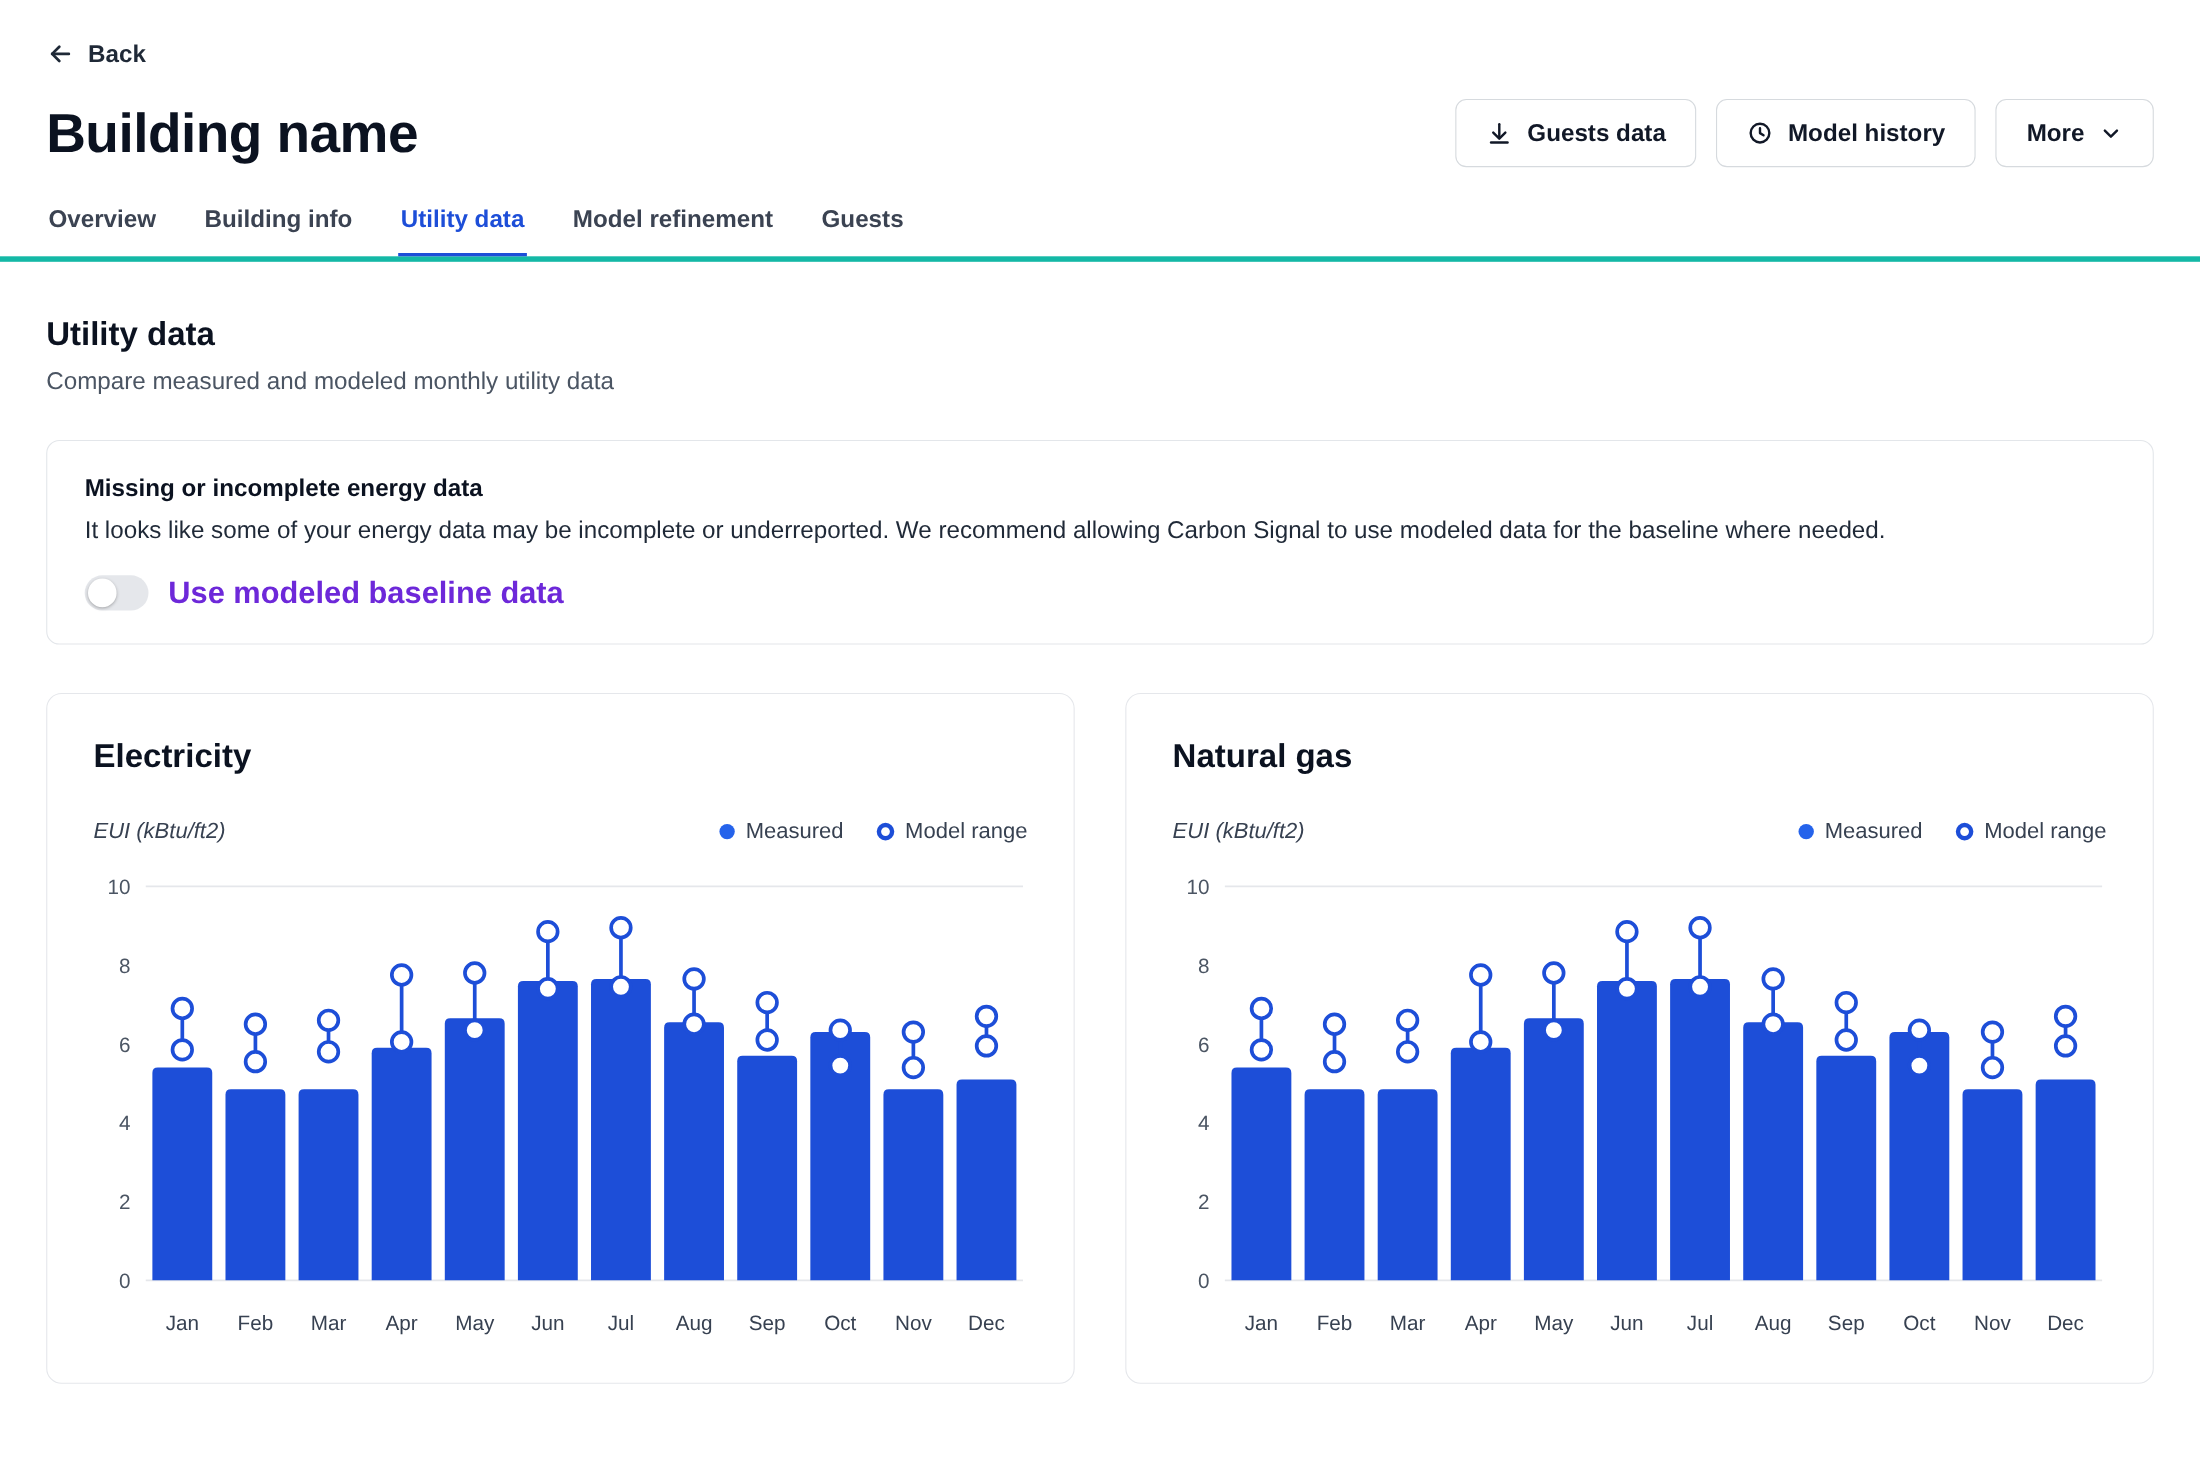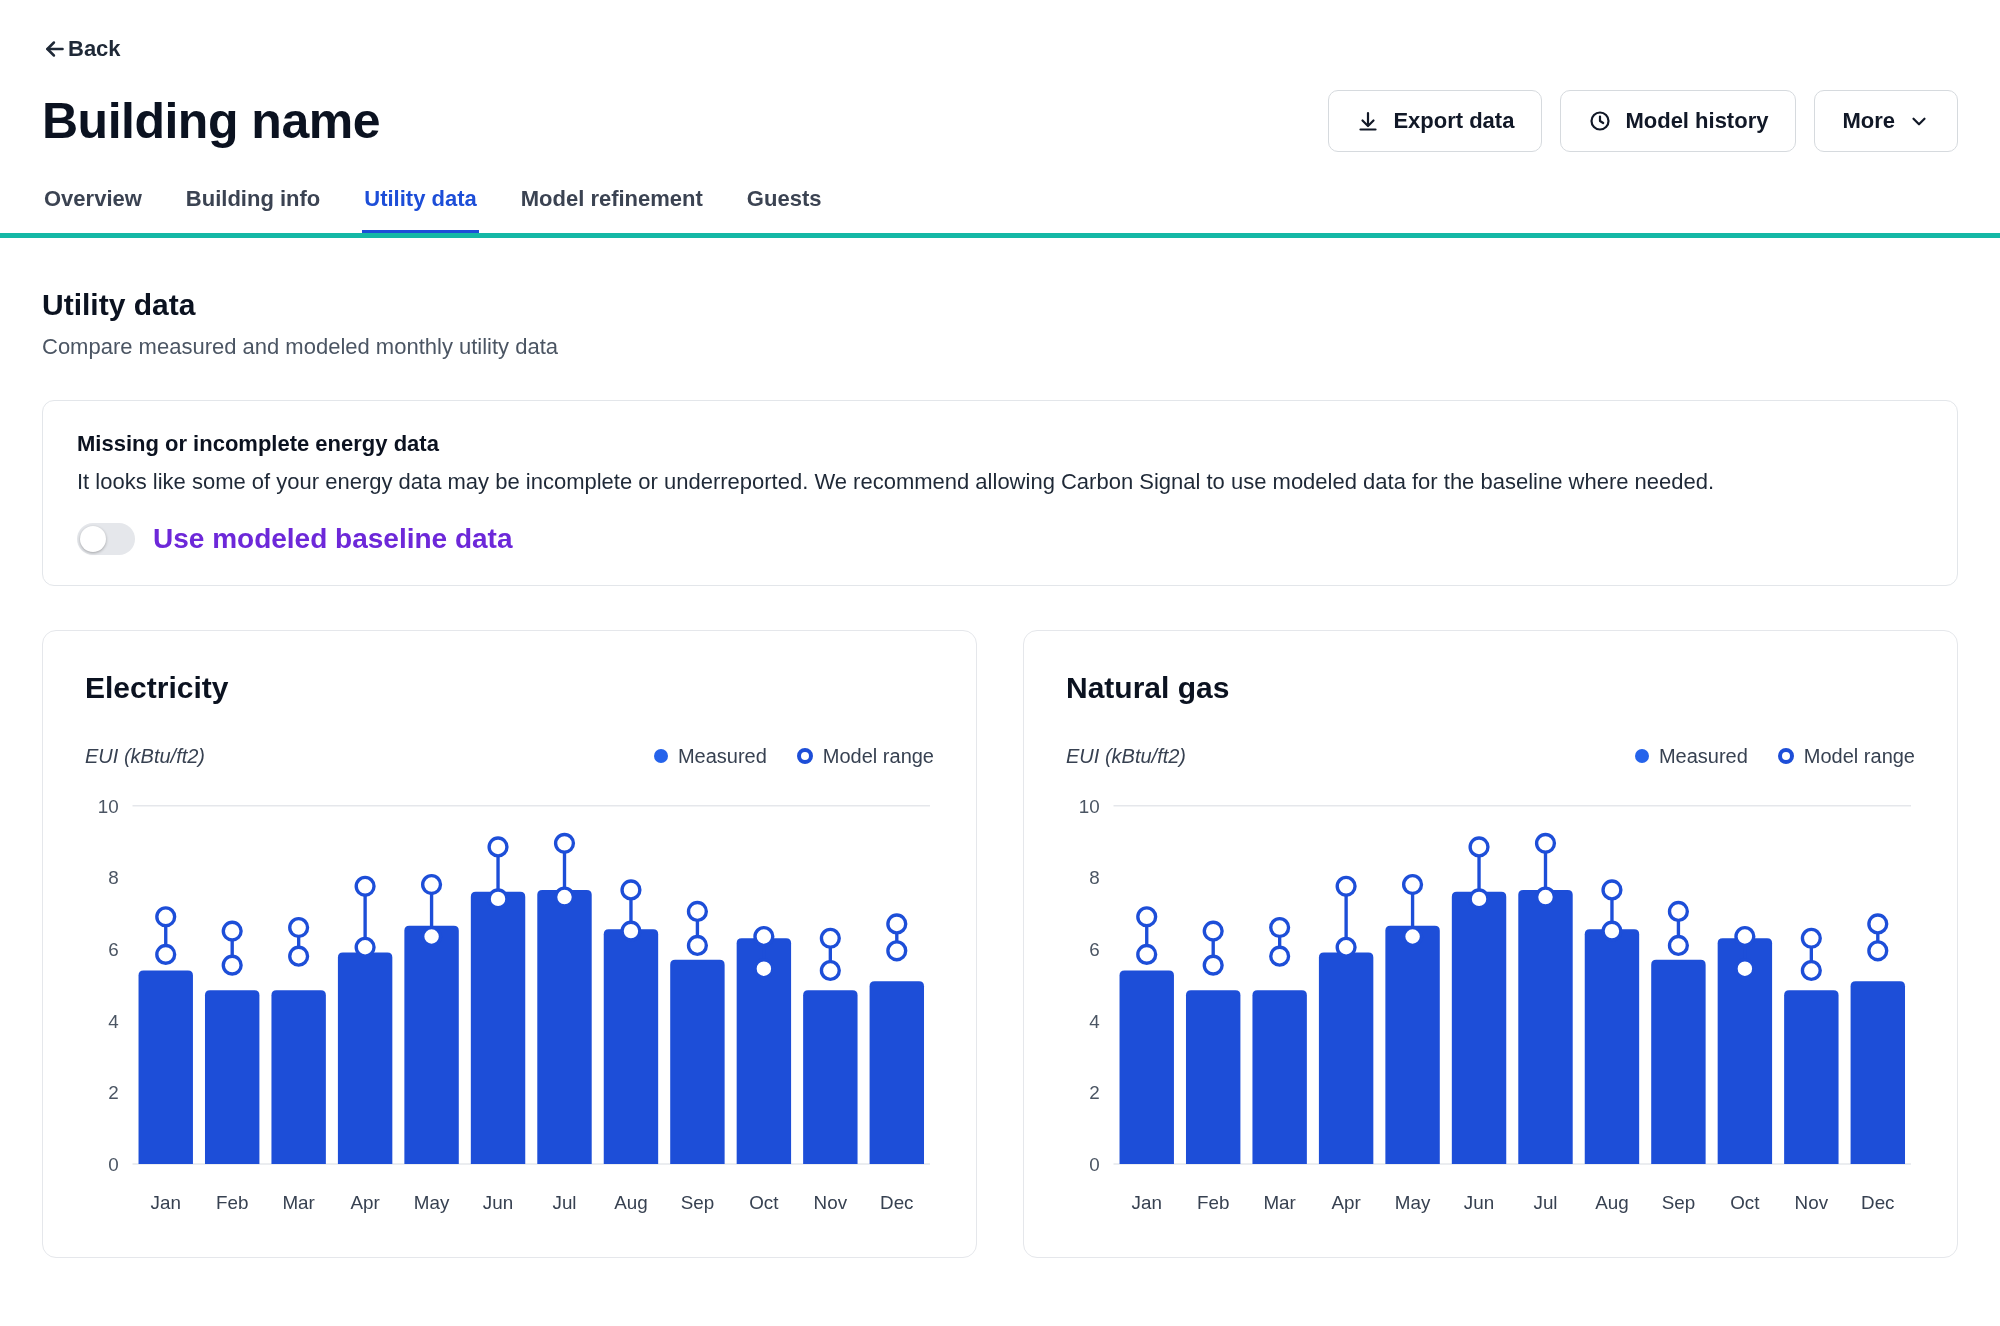--- a/index.html
+++ b/index.html
@@ -7,21 +7,21 @@
   body {
     width:2000px; height:1326px;
     font-family:"Liberation Sans", sans-serif;
     color:#111827;
     overflow:hidden;
   }
   .px { padding-left:42px; padding-right:42px; }
 
   
   .topbar { padding-top:36px; }
-  .back-row { display:flex; align-items:center; cursor:pointer; width:max-content; }
+  .back-row { display:flex; align-items:center; gap:12px; cursor:pointer; width:max-content; }
   .back-row svg { display:block; }
   .back-label { font-size:22px; font-weight:700; color:#1f2937; }
 
   .title-row { margin-top:28px; display:flex; align-items:center; justify-content:space-between; }
   .page-title { font-size:50px; font-weight:700; color:#0b1220; letter-spacing:-0.5px; }
   .actions { display:flex; align-items:center; gap:18px; }
   .btn {
     display:inline-flex; align-items:center; gap:13px;
     height:62px; padding:0 27px;
     background:#ffffff; border:1px solid #d6dade; border-radius:10px;
@@ -100,21 +100,21 @@
     <h1 class="page-title">Building name</h1>
     <div class="actions">
       <button class="btn">
         <span>
           <svg width="24" height="24" viewBox="0 0 24 24" fill="none" stroke="#111827" stroke-width="2.2" stroke-linecap="round" stroke-linejoin="round">
             <path d="M12 4v11"></path>
               <path d="M6.5 11.5L12 17l5.5-5.5"></path>
               <path d="M4.5 20.5h15"></path>
           </svg>
         </span>
-        <span>Export data</span>
+        <span>Guests data</span>
       </button>
       <button class="btn">
         <span>
           <svg width="24" height="24" viewBox="0 0 24 24" fill="none" stroke="#111827" stroke-width="2.2" stroke-linecap="round" stroke-linejoin="round">
             <circle cx="12" cy="12" r="8.5"></circle>
               <path d="M12 7.5V12l3.2 2"></path>
           </svg>
         </span>
         <span>Model history</span>
       </button>

